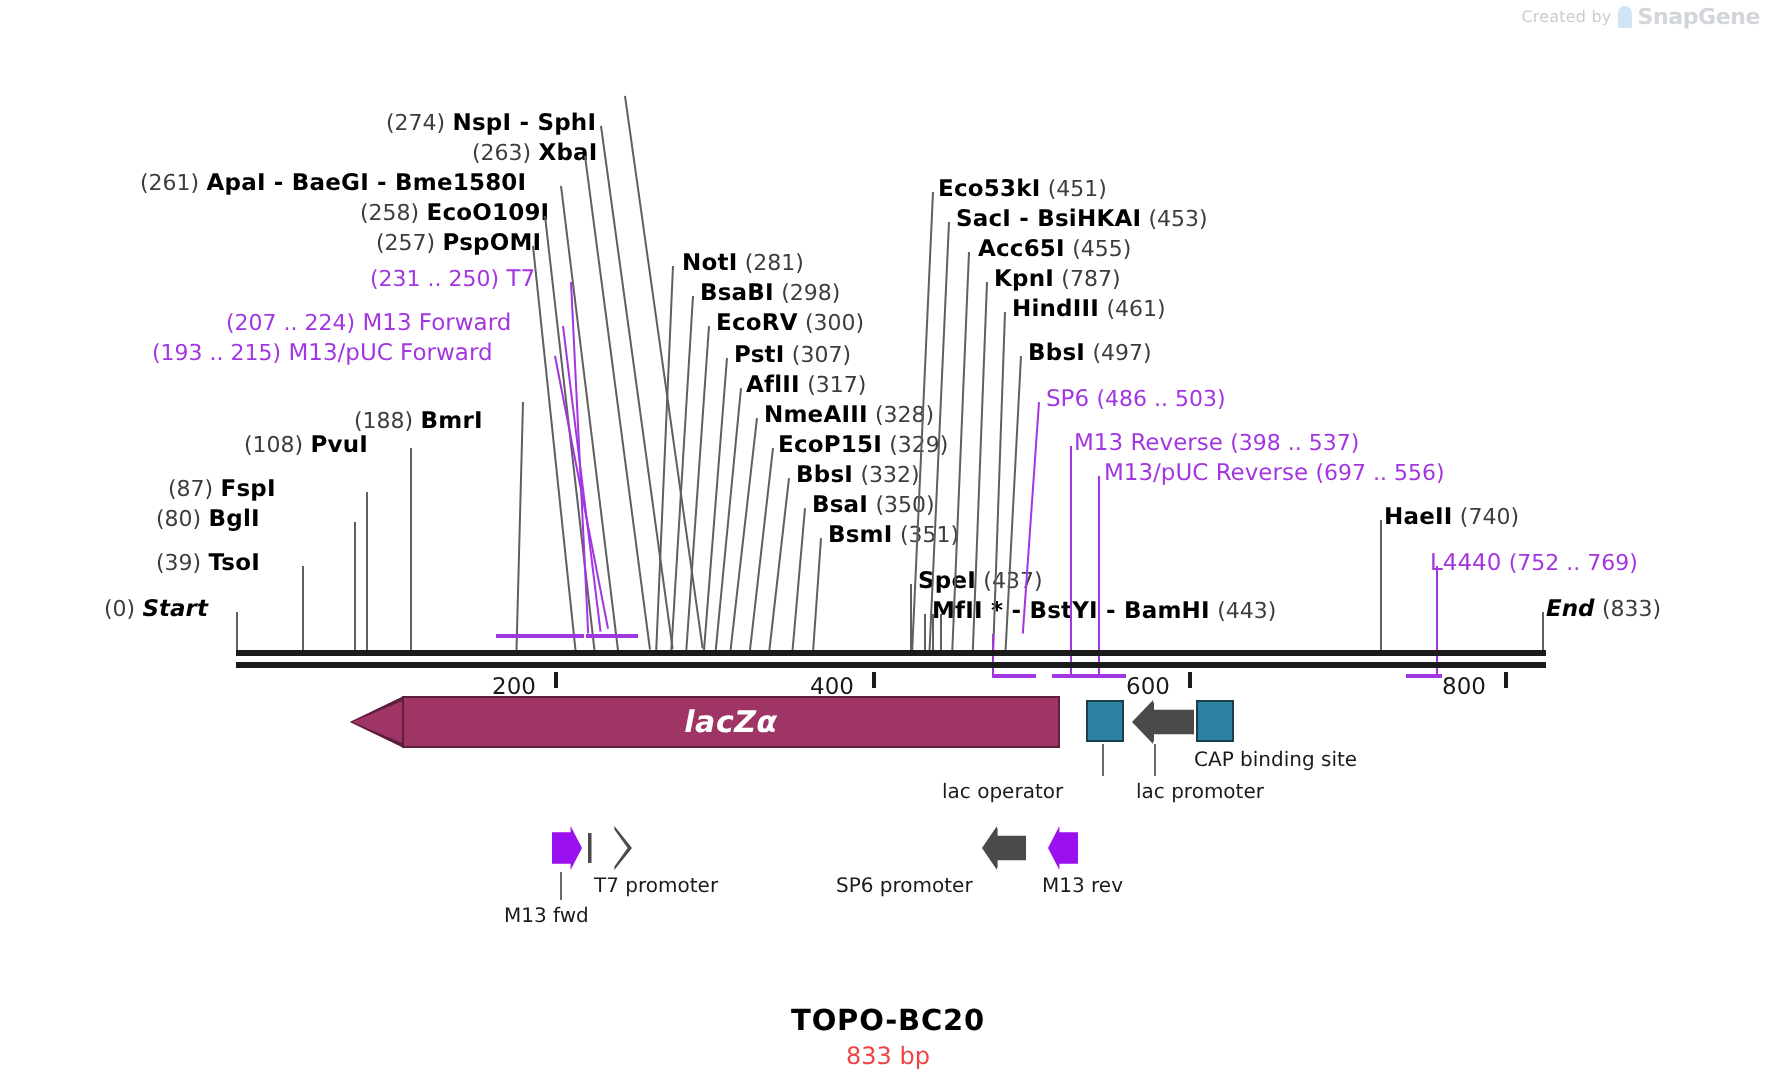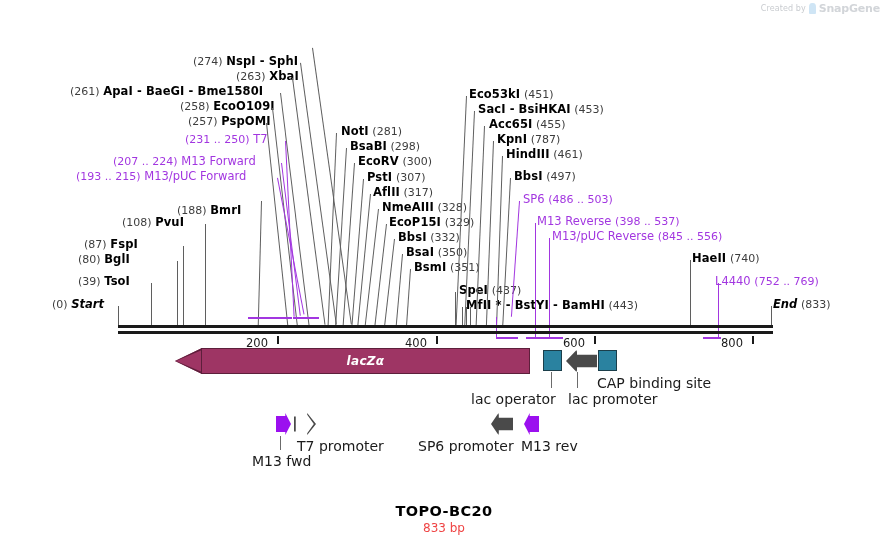--- a/index.html
+++ b/index.html
@@ -16,42 +16,42 @@
   .wm-logo{width:7px;height:11px;background:#cfe5f5;border-radius:3px 3px 1px 1px/4px 4px 1px 1px;display:inline-block;}
   .wm-brand{font-size:11px;color:#d2d5d9;font-weight:600;letter-spacing:-.2px;}
 
   
   .lbl{position:absolute;white-space:nowrap;font-size:11.5px;line-height:12px;color:#000;}
   .pos{color:#3d3d3d;font-weight:400;font-size:11px;}
   .enz{font-weight:bold;color:#000;letter-spacing:.1px;}
   .terminus{font-weight:bold;font-style:italic;color:#000;}
   .primer{color:#a236e0;font-weight:400;font-size:11.5px;}
   .primer .pos{color:#a236e0;margin-top:48px;}
-  .feat-lbl{position:absolute;white-space:nowrap;font-size:14px;color:#1b1b1b;}
+  .feat-lbl{position:absolute;white-space:nowrap;font-size:10px;color:#1b1b1b;}
 
   
   .leader{position:absolute;background:#5f5f5f;width:1px;transform-origin:top left;}
   .pleader{position:absolute;background:#a236e0;width:1.3px;transform-origin:top left;}
   .pfoot{position:absolute;background:#a236e0;height:1.6px;}
 
   
   .bb-top{position:absolute;background:#1a1a1a;height:3px;}
   .bb-bot{position:absolute;background:#1a1a1a;height:3px;}
   .tick{position:absolute;background:#1a1a1a;width:2px;height:8px;}
   .tick-lbl{position:absolute;font-size:11.5px;color:#1a1a1a;white-space:nowrap;}
 
   
   .lacz{position:absolute;height:26px;}
   .lacz .body{position:absolute;left:26px;top:0;right:0;height:26px;background:#9e3564;border:1px solid #5d1f3b;box-sizing:border-box;}
   .lacz .head{position:absolute;left:0;top:0;width:27px;height:26px;background:#9e3564;
     clip-path:polygon(0% 50%,100% 0%,100% 100%);}
   .lacz .head-edge{position:absolute;left:0;top:0;width:27px;height:26px;
     background:#5d1f3b;clip-path:polygon(0% 50%,100% 0%,100% 8%,4% 50%,100% 92%,100% 100%);}
   .lacz .txt{position:absolute;left:26px;right:0;top:0;height:26px;line-height:26px;text-align:center;
-    color:#ffffff;font-size:12px;font-weight:600;font-style:italic;letter-spacing:.3px;}
+    color:#ffffff;font-size:15px;font-weight:600;font-style:italic;letter-spacing:.3px;}
 
   .tealbox{position:absolute;background:#2a82a0;border:1.4px solid #1b3e4a;box-sizing:border-box;}
 
   .warrow-l{position:absolute;background:#ffffff;}
   .warrow-l .fill{position:absolute;inset:0;background:#ffffff;
      clip-path:polygon(0% 50%,34% 0%,34% 22%,100% 22%,100% 78%,34% 78%,34% 100%);}
   .warrow-l .stroke{position:absolute;inset:0;background:#4a4a4a;
      clip-path:polygon(0% 50%,34% 0%,34% 22%,100% 22%,100% 78%,34% 78%,34% 100%,0% 50%,2.4% 50%,35.5% 4.6%,35.5% 23.6%,98.5% 23.6%,98.5% 76.4%,35.5% 76.4%,35.5% 95.4%,2.4% 50%);}
 
   .parrow-r{position:absolute;}
@@ -219,21 +219,21 @@
   <div class="lbl primer" style="left:523px;top:193px;">
     <span>SP6</span>
     <span class="pos">(486 .. 503)</span>
   </div>
   <div class="lbl primer" style="left:537px;top:215px;">
     <span>M13 Reverse</span>
     <span class="pos">(398 .. 537)</span>
   </div>
   <div class="lbl primer" style="left:552px;top:230px;">
     <span>M13/pUC Reverse</span>
-    <span class="pos">(845 .. 556)</span>
+    <span class="pos">(697 .. 556)</span>
   </div>
 
   <div class="lbl" style="left:692px;top:252px;">
     <span class="enz">HaeII</span>
     <span class="pos">(740)</span>
   </div>
   <div class="lbl primer" style="left:715px;top:275px;">
     <span>L4440</span>
     <span class="pos">(752 .. 769)</span>
   </div>

